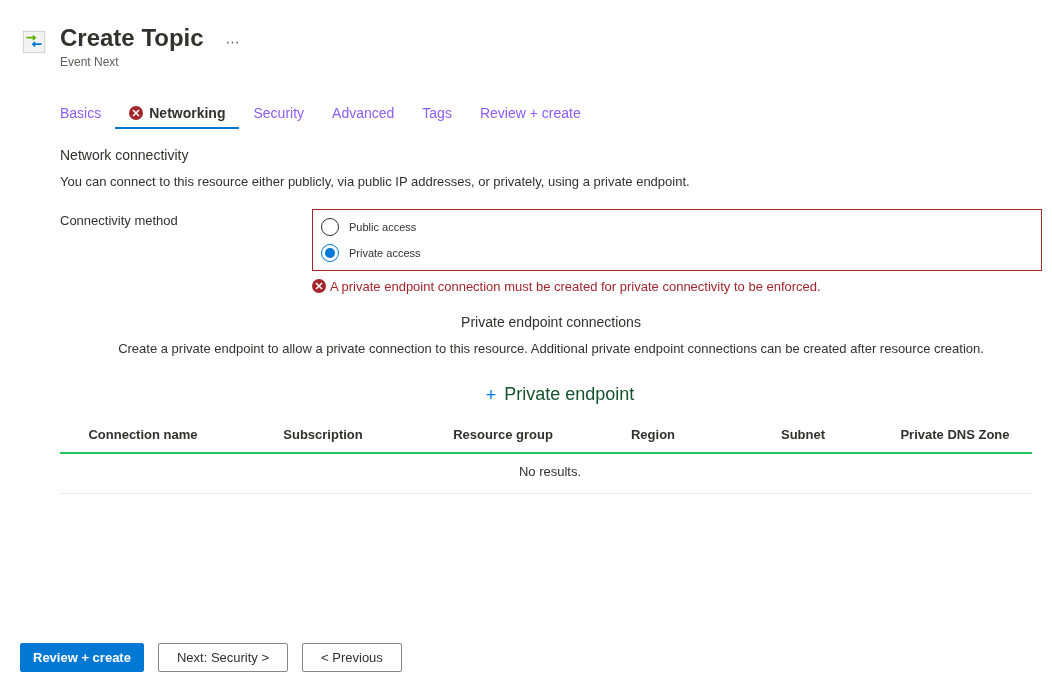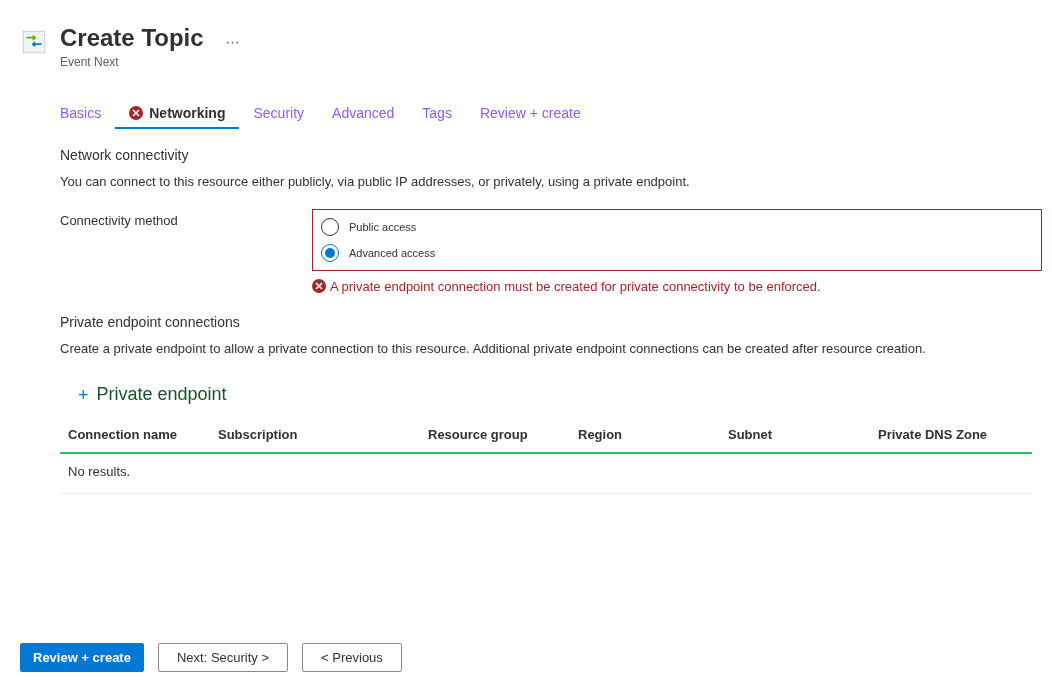--- a/index.html
+++ b/index.html
@@ -74,21 +74,21 @@
     .footer {
       position: absolute; bottom: 8px; left: 20px; right: 20px;
       display: flex; gap: 14px; align-items: center; padding-top: 12px;
     }
     .btn {
       padding: 6px 12px; font-size: 13px; border-radius: 2px; cursor: pointer;
       min-width: 80px; text-align: center;
     }
     .btn-primary { background: #0078d4; color: #fff; border: 1px solid #0078d4; font-weight: 600; }
     .btn-secondary { background: #fff; color: #323130; border: 1px solid #8a8886; padding: 6px 18px; }
-    .sec2 { margin-top: 0; }
+    .sec2 { margin-top: 0; text-align: center; }
   </style>
 </head>
 <body>
 
 <div class="page">
   <div class="header">
     <div class="header-icon">
       <svg width="26" height="26" viewBox="0 0 24 24">
         <rect x="2" y="2" width="20" height="20" fill="#f2f2f2" stroke="#b3b0ad" stroke-width="0.5"></rect>
         <path d="M5 8 L13 8 M11 6 L13 8 L11 10" stroke="#5db300" stroke-width="1.6" fill="none"></path>
@@ -137,21 +137,21 @@
       <div class="form-control">
         <div class="radio-box">
           <div class="radio-opt">
             <span class="radio"></span>
             <span class="radio-label">Public access</span>
           </div>
           <div class="radio-opt">
             <span class="radio selected">
                 <span class="radio-dot"></span>
               </span>
-            <span class="radio-label">Advanced access</span>
+            <span class="radio-label">Private access</span>
           </div>
         </div>
       </div>
     </div>
 
     <div class="error-row">
       <span class="error-icon-sm">
         <svg width="8" height="8" viewBox="0 0 8 8">
             <path d="M1 1 L7 7 M7 1 L1 7" stroke="#fff" stroke-width="1.6"></path>
           </svg>

